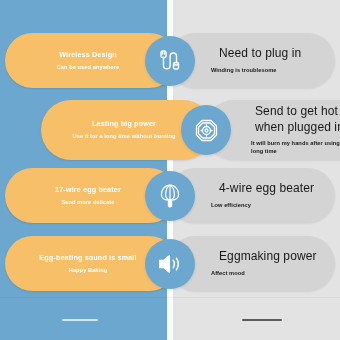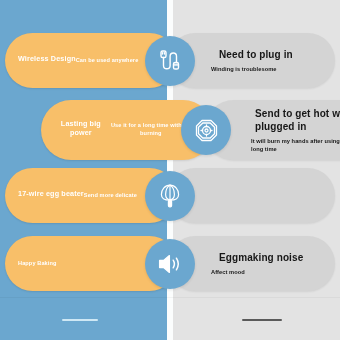--- a/index.html
+++ b/index.html
@@ -77,22 +77,23 @@
   }
 
   
   .txt-left {
     position: absolute;
     left: 18px;
     top: 0;
     width: 140px;
     height: 100%;
     display: flex;
+    flex-direction: column;
     align-items: center;
-    justify-content: flex-start;
+    justify-content: center;
     text-align: center;
     color: #ffffff;
     z-index: 4;
   }
   .txt-left .t-main {
     font-size: 7.2px;
     font-weight: bold;
     letter-spacing: 0.15px;
     line-height: 1.25;
     margin-bottom: 5px;
@@ -112,22 +113,22 @@
     height: 100%;
     display: flex;
     flex-direction: column;
     align-items: flex-start;
     justify-content: center;
     text-align: left;
     color: #171717;
     z-index: 4;
   }
   .txt-right .t-main {
-    font-size: 10px;
-    font-weight: bold;
+    font-size: 12px;
+    font-weight: normal;
     line-height: 1.3;
     letter-spacing: 0.1px;
     margin-bottom: 5px;
     padding-left: 15px;
   }
   .txt-right .t-sub {
     font-size: 5.7px;
     font-weight: bold;
     line-height: 1.4;
     letter-spacing: 0.05px;
@@ -266,42 +267,47 @@
         <svg width="28" height="28" viewBox="0 0 28 28" fill="none" stroke="#ffffff" stroke-width="1.2" stroke-linecap="round" stroke-linejoin="round">
           <path d="M14 3.2 C8.6 3.2 5.4 8 5.4 12.4 C5.4 15.6 8.2 18.2 14 18.2 C19.8 18.2 22.6 15.6 22.6 12.4 C22.6 8 19.4 3.2 14 3.2 Z"></path>
           <path d="M14 3.2 L14 18.2"></path>
           <path d="M14 3.2 C11.2 4.6 9.6 9 9.6 12.6 C9.6 15.2 10.9 17.3 14 18.2"></path>
           <path d="M14 3.2 C16.8 4.6 18.4 9 18.4 12.6 C18.4 15.2 17.1 17.3 14 18.2"></path>
           <rect x="12.4" y="18.2" width="3.2" height="6.6" rx="1.4" fill="#ffffff" stroke="#ffffff"></rect>
         </svg>
       </span>
     </div>
 
+    <div class="txt-right">
+      <div class="t-main">4-wire egg beater</div>
+      <div class="t-sub">Low efficiency</div>
+    </div>
   </div>
 
   <div class="row row-4">
     <div class="pill-left"></div>
     <div class="pill-right"></div>
 
     <div class="txt-left">
+      <div class="t-main">Egg-beating sound is small</div>
       <div class="t-sub">Happy Baking</div>
     </div>
 
     <div class="icon-circle">
       <span>
         <svg width="28" height="28" viewBox="0 0 28 28" fill="none" stroke="#ffffff" stroke-width="1.5" stroke-linecap="round" stroke-linejoin="round">
           <path d="M13.4 5.6 L7.6 10.4 L3.6 10.4 L3.6 17.6 L7.6 17.6 L13.4 22.4 Z" fill="#ffffff" stroke="#ffffff" stroke-width="1.3"></path>
           <path d="M17.2 10.2 C18.6 12.4 18.6 15.6 17.2 17.8"></path>
           <path d="M20.4 8.2 C22.6 11.6 22.6 16.4 20.4 19.8"></path>
         </svg>
       </span>
     </div>
 
     <div class="txt-right">
-      <div class="t-main">Eggmaking noise</div>
+      <div class="t-main">Eggmaking power</div>
       <div class="t-sub">Affect mood</div>
     </div>
   </div>
 
   <div class="seam"></div>
   <div class="divider divider-left"></div>
   <div class="divider divider-right"></div>
 
 </div>
 

